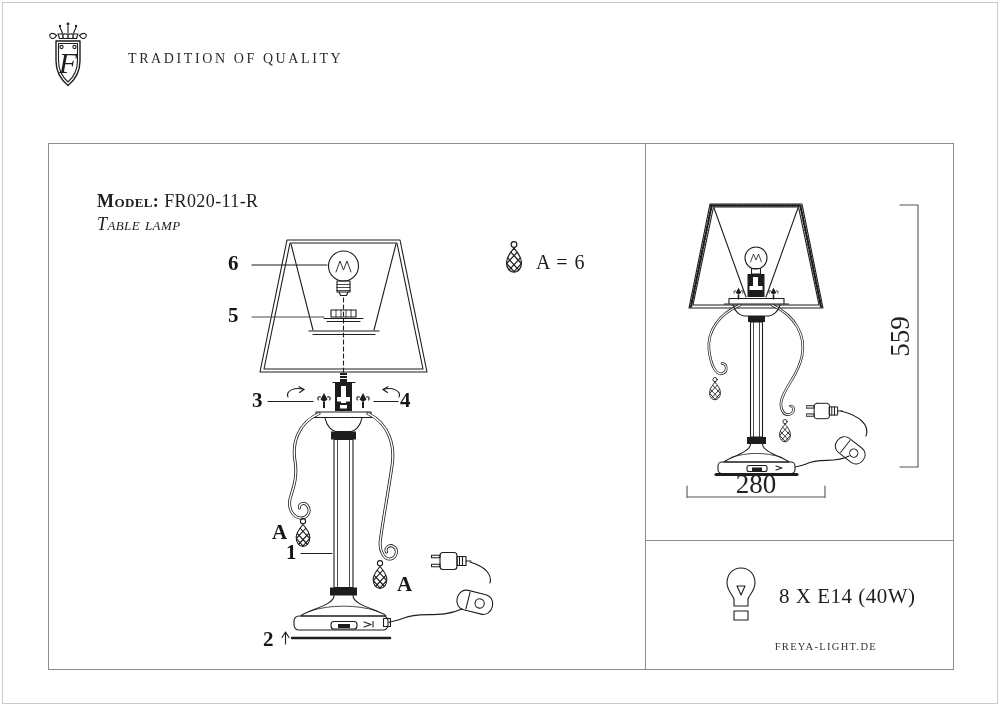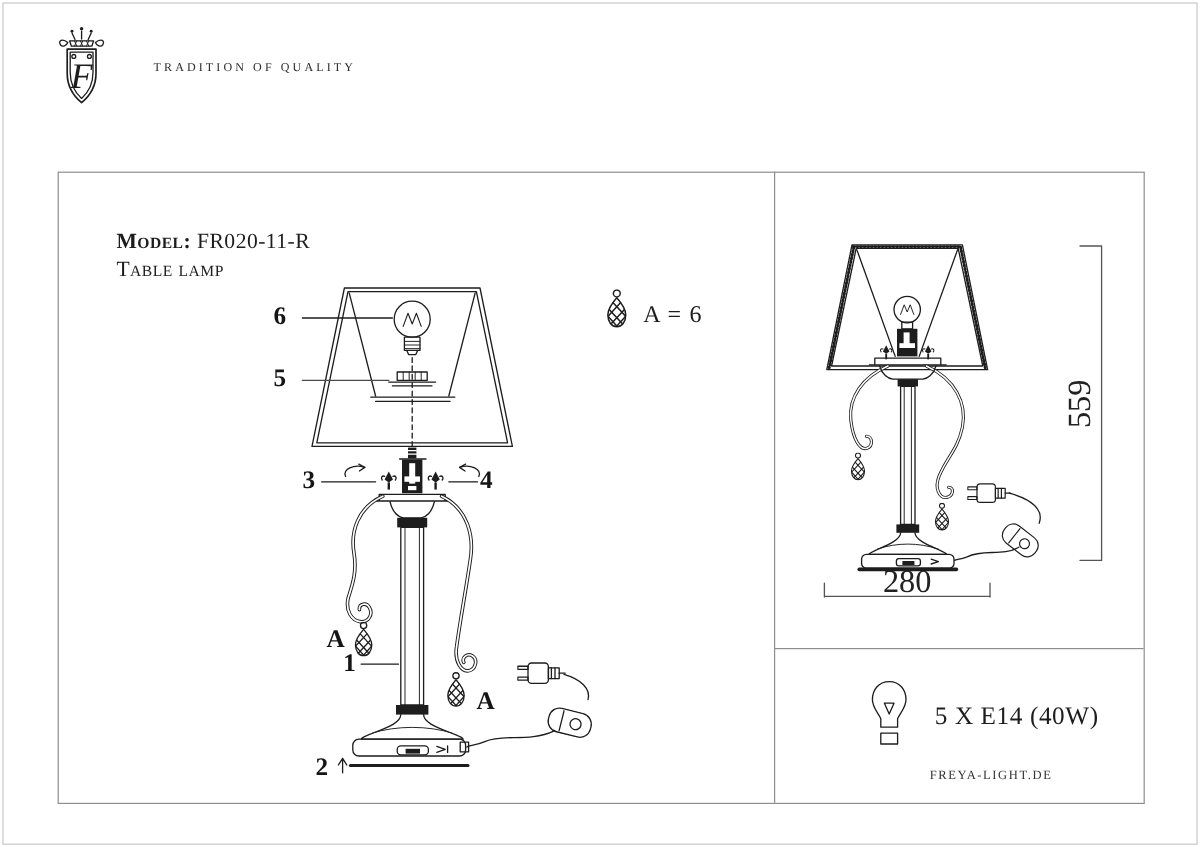--- a/index.html
+++ b/index.html
@@ -2,31 +2,31 @@
 <html><head>
 <meta charset="utf-8">
 <style>
   html,body{margin:0;padding:0;background:#ffffff;}
   #page{position:relative;width:1000px;height:706px;background:#ffffff;
         font-family:"Liberation Serif",serif;color:#1d1d1d;overflow:hidden;}
   .frame-outer{position:absolute;inset:2px;border:1px solid #c9c9c9;}
   
   .brand-text{position:absolute;left:128px;top:46px;}
   .brand-name{font-size:34px;font-weight:700;letter-spacing:7px;line-height:34px;color:#1b1b1b;}
-  .brand-tagline{font-size:10px;letter-spacing:2.6px;margin-top:5px;color:#2a2a2a;}
+  .brand-tagline{font-size:14px;letter-spacing:2.6px;margin-top:5px;color:#2a2a2a;}
   .page-title{position:absolute;left:315px;top:60px;width:400px;text-align:center;
       font-variant:small-caps;font-size:41px;letter-spacing:3px;color:#1c1c1c;line-height:1.05;}
   
   .main-box{position:absolute;left:48px;top:143px;width:904px;height:525px;border:1px solid #8e8e8e;}
   .divider-v{position:absolute;left:645px;top:143px;width:1px;height:526px;background:#8e8e8e;}
   .divider-h{position:absolute;left:645px;top:540px;width:308px;height:1px;background:#8e8e8e;}
   
   .model-block{position:absolute;left:97px;top:190px;font-size:18px;line-height:23px;letter-spacing:.4px;}
   .model-label{font-variant:small-caps;font-weight:700;}
-  .model-type{font-variant:small-caps;}
+  .model-type{font-variant:small-caps;font-style:italic;}
   
   .lbl{position:absolute;font:700 21px "Liberation Serif",serif;color:#151515;line-height:1;}
   .legend-text{position:absolute;left:536px;top:251px;font-size:20px;letter-spacing:1px;text-align:center;}
   .dim{position:absolute;font-size:27px;color:#222;text-align:center;line-height:1;}
   .dim-h{left:865px;top:323px;width:70px;transform:rotate(-90deg);}
   .dim-w{left:716px;top:471px;width:80px;}
   .spec-text{position:absolute;left:779px;top:584px;font-size:21px;letter-spacing:.5px;}
   .footer-site{position:absolute;left:717px;top:641px;width:160px;text-align:right;
       font-size:10.5px;letter-spacing:1.3px;color:#333;}
   svg{position:absolute;overflow:visible;}
@@ -304,16 +304,16 @@
   <div class="dim dim-h">559</div>
   <div class="dim dim-w">280</div>
 
   <svg style="left:724px;top:566px" width="34" height="58" viewBox="0 0 34 58">
     <g class="ink">
       <path d="M17,2 C8,2 3,9 3,17 C3,24 8,28 10,33 L10,40 L24,40 L24,33 C26,28 31,24 31,17 C31,9 26,2 17,2 Z"></path>
       <path d="M13,20 L21,20 L17,29 Z"></path>
       <rect x="10" y="45" width="14" height="9"></rect>
     </g>
   </svg>
-  <div class="spec-text">5 X E14 (40W)</div>
+  <div class="spec-text">8 X E14 (40W)</div>
 
   <div class="footer-site">FREYA-LIGHT.DE</div>
 </div>
 
 </body></html>

